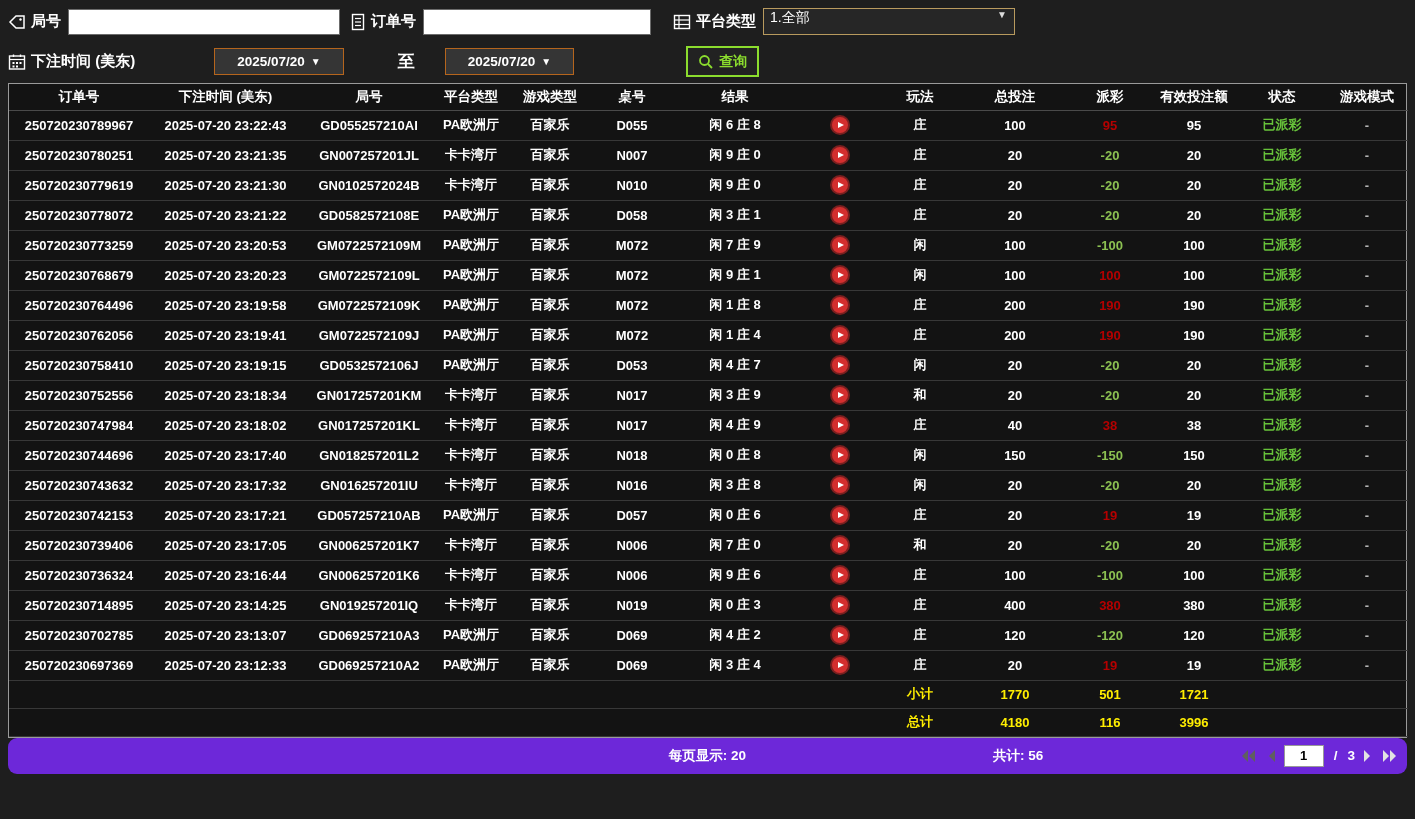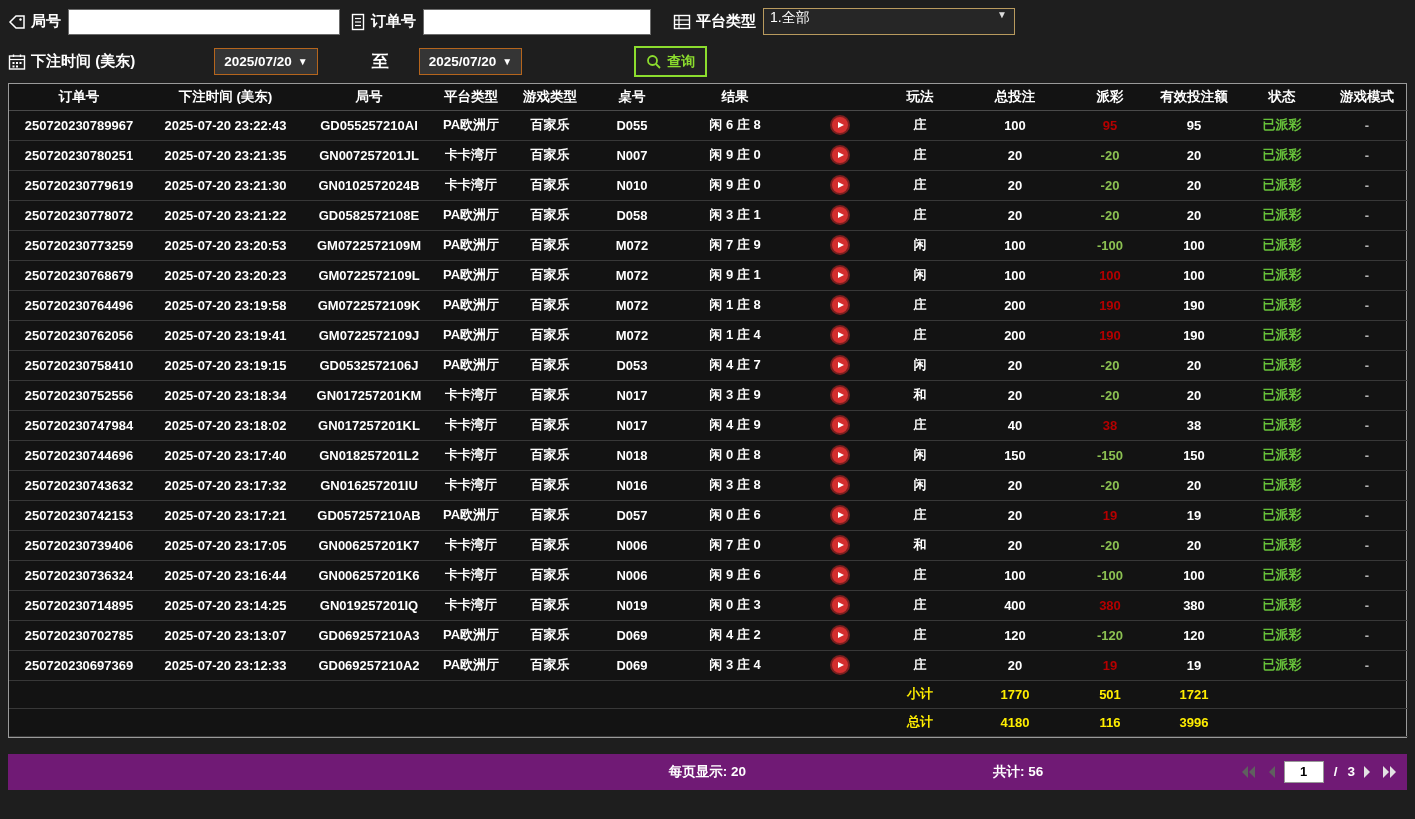--- a/index.html
+++ b/index.html
@@ -26,21 +26,21 @@
   .dropdown {
     width:252px; height:27px; background:#262626;
     border:1px solid var(--dropdown-border,#b89a5e);
     color:#fff; font-size:14px; display:flex; 
     padding:0 6px; cursor:pointer; position:relative;
   }
   .dropdown .dd-arrow { position:absolute; right:7px; font-size:10px; color:#ddd; }
   .date-btn {
     background:#353535; border:1px solid var(--date-border,#b5651d);
     color:#fff; font-size:13.5px; font-weight:bold;
-    height:27px; padding:0 9px; display:inline-flex; align-items:center; gap:6px;
+    height:27px; padding:0 22px; display:inline-flex; align-items:center; gap:6px;
     cursor:pointer;
   }
   .date-btn .dd-arrow { font-size:10px; }
   .to-label { color:#fff; font-weight:bold; font-size:17px; margin:0 30px 0 54px; }
   .btime-gap { margin-left:72px; }
   .query-btn {
     margin-left:112px;
     background:#222; border:2px solid var(--accent-green,#8cc63f);
     color:var(--accent-green,#7ddd2e); font-size:14px; font-weight:bold;
     height:31px; padding:0 10px; display:inline-flex; align-items:center; gap:5px;
@@ -67,22 +67,22 @@
     display:inline-flex; align-items:center; justify-content:center;
     box-shadow:0 0 0 2px #7a1f1f; cursor:pointer; vertical-align:middle;
   }
   .play-tri {
     width:0; height:0; border-left:6px solid #fff;
     border-top:3.5px solid transparent; border-bottom:3.5px solid transparent;
     margin-left:2px;
   }
   
   .pfooter {
-    margin:16px 8px 0 8px; height:36px; background:#701a75; position:relative;
-    color:#fff; font-size:13.5px; font-weight:bold;
+    margin:0 8px 0 8px; height:36px; background:#6d28d9; position:relative;
+    color:#fff; font-size:13.5px; font-weight:bold;border-radius:9px;
   }
   .per-page { position:absolute; left:50%; top:50%; transform:translate(-50%,-50%); }
   .total-count { position:absolute; left:985px; top:50%; transform:translateY(-50%); }
   .pagination {
     position:absolute; right:8px; top:50%; transform:translateY(-50%);
     display:flex; align-items:center; gap:8px;
   }
   .pg-arrow { display:inline-flex; cursor:pointer; }
   .page-input {
     width:40px; height:22px; background:#fff; color:#000; border:1px solid #999;

